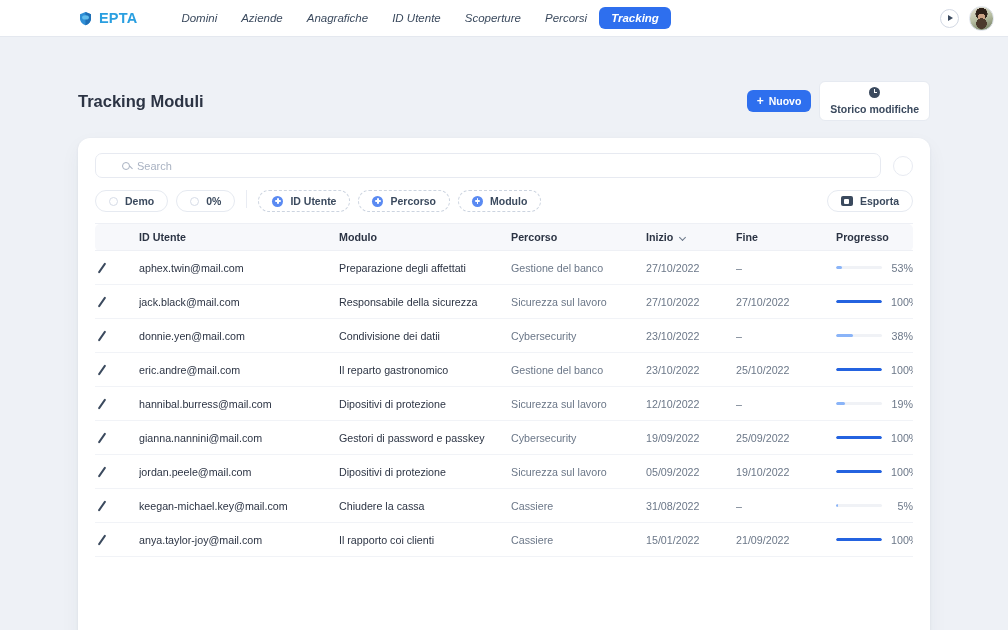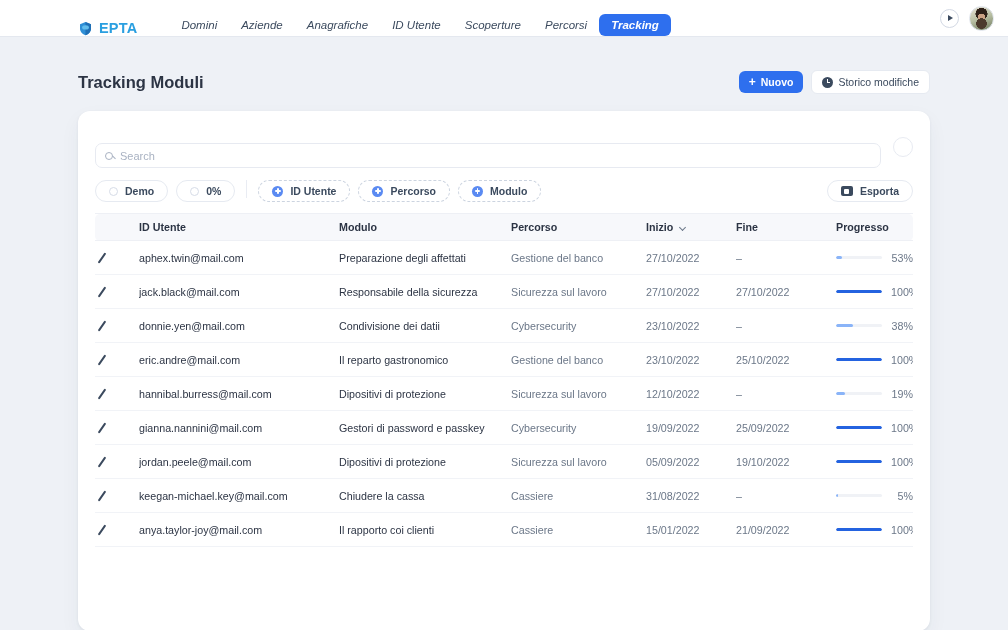--- a/index.html
+++ b/index.html
@@ -9,21 +9,21 @@
     background: #eef1f6;
     overflow: hidden;
   }
 
   
   .topbar {
     height: 37px;
     background: #ffffff;
     border-bottom: 1px solid #e4e8ef;
     display: flex;
-    align-items: flex-end;
+    align-items: center;
     padding: 0 16px 0 78px;
     position: relative;
   }
   .brand { display: flex; align-items: center; gap: 6px; }
   .brand-mark { width: 15px; height: 15px; position: relative; }
   .brand-name {
     font-size: 14.5px; font-weight: 700; color: #2a9fe0; letter-spacing: .2px;
   }
   .nav { display: flex; align-items: center; gap: 0; margin-left: 32px; font-style: italic; }
   .nav-item {
@@ -53,35 +53,36 @@
       radial-gradient(circle at 50% 44%, #caa184 0 20%, transparent 21%),
       radial-gradient(circle at 50% 30%, #2e2119 0 30%, transparent 31%),
       linear-gradient(160deg, #e7e2d6 0%, #b9c0a4 48%, #6f7a5c 100%);
     border: 1px solid #dfe4ec; cursor: pointer;
   }
 
   
   .page { padding: 0 78px; }
   .page-head {
     display: flex; align-items: center; justify-content: space-between;
-    padding: 33px 0 17px 0;
+    padding: 44px 0 17px 0;
     gap: 27px;
   }
   .page-title { font-size: 16.5px; font-weight: 700; color: #2c3444; }
   .head-actions { display: flex; align-items: center; gap: 8px; }
   .btn {
     display: inline-flex; align-items: center; gap: 5px;
     font-size: 10.5px; border-radius: 6px; padding: 5px 10px;
     cursor: pointer; white-space: nowrap;
   }
   .btn-primary { background: #2e6fee; color: #fff; font-weight: 600; }
   .btn-primary .plus { font-size: 12px; line-height: 1; font-weight: 700; }
   .btn-light {
-    background: #fff; color: #3b4a5e; font-weight: 400;
+    background: #fff; color: #3b4a5e; font-weight: 700;
     border: 1px solid #e6eaf1;
+    flex-direction: column;
   }
   .clock-ic {
     width: 11px; height: 11px; border-radius: 50%;
     background: #3b4a5e; position: relative; flex: none;
   }
   .clock-ic:before, .clock-ic:after {
     content: ""; position: absolute; background: #fff;
   }
   .clock-ic:before { width: 1px; height: 3.4px; left: 5px; top: 2.3px; }
   .clock-ic:after { width: 3px; height: 1px; left: 5px; top: 5.4px; }
@@ -90,23 +91,22 @@
   .card {
     background: #fff; border-radius: 12px;
     box-shadow: 0 1px 3px rgba(40,55,85,.07), 0 8px 20px rgba(40,55,85,.05);
     padding: 15px 17px 0 17px;
     height: 520px; overflow: hidden;
   }
 
   .search-row { display: flex; align-items: center; gap: 12px; }
   .search-box {
     flex: 1; height: 25px; border: 1px solid #e7eaf1; border-radius: 7px;
-    display: flex; align-items: center; gap: 7px; padding: 0 9px;
+    display: flex; align-items: center; gap: 7px; padding: 0 26px;
     background: #fff;
-    margin-top: 17px;
   }
   .mag {
     width: 8px; height: 8px; border: 1.3px solid #a9b2c2; border-radius: 50%;
     position: relative; flex: none;
   }
   .mag:after {
     content: ""; position: absolute; width: 4px; height: 1.3px;
     background: #a9b2c2; transform: rotate(45deg);
     right: -3.5px; bottom: 0px;
   }

